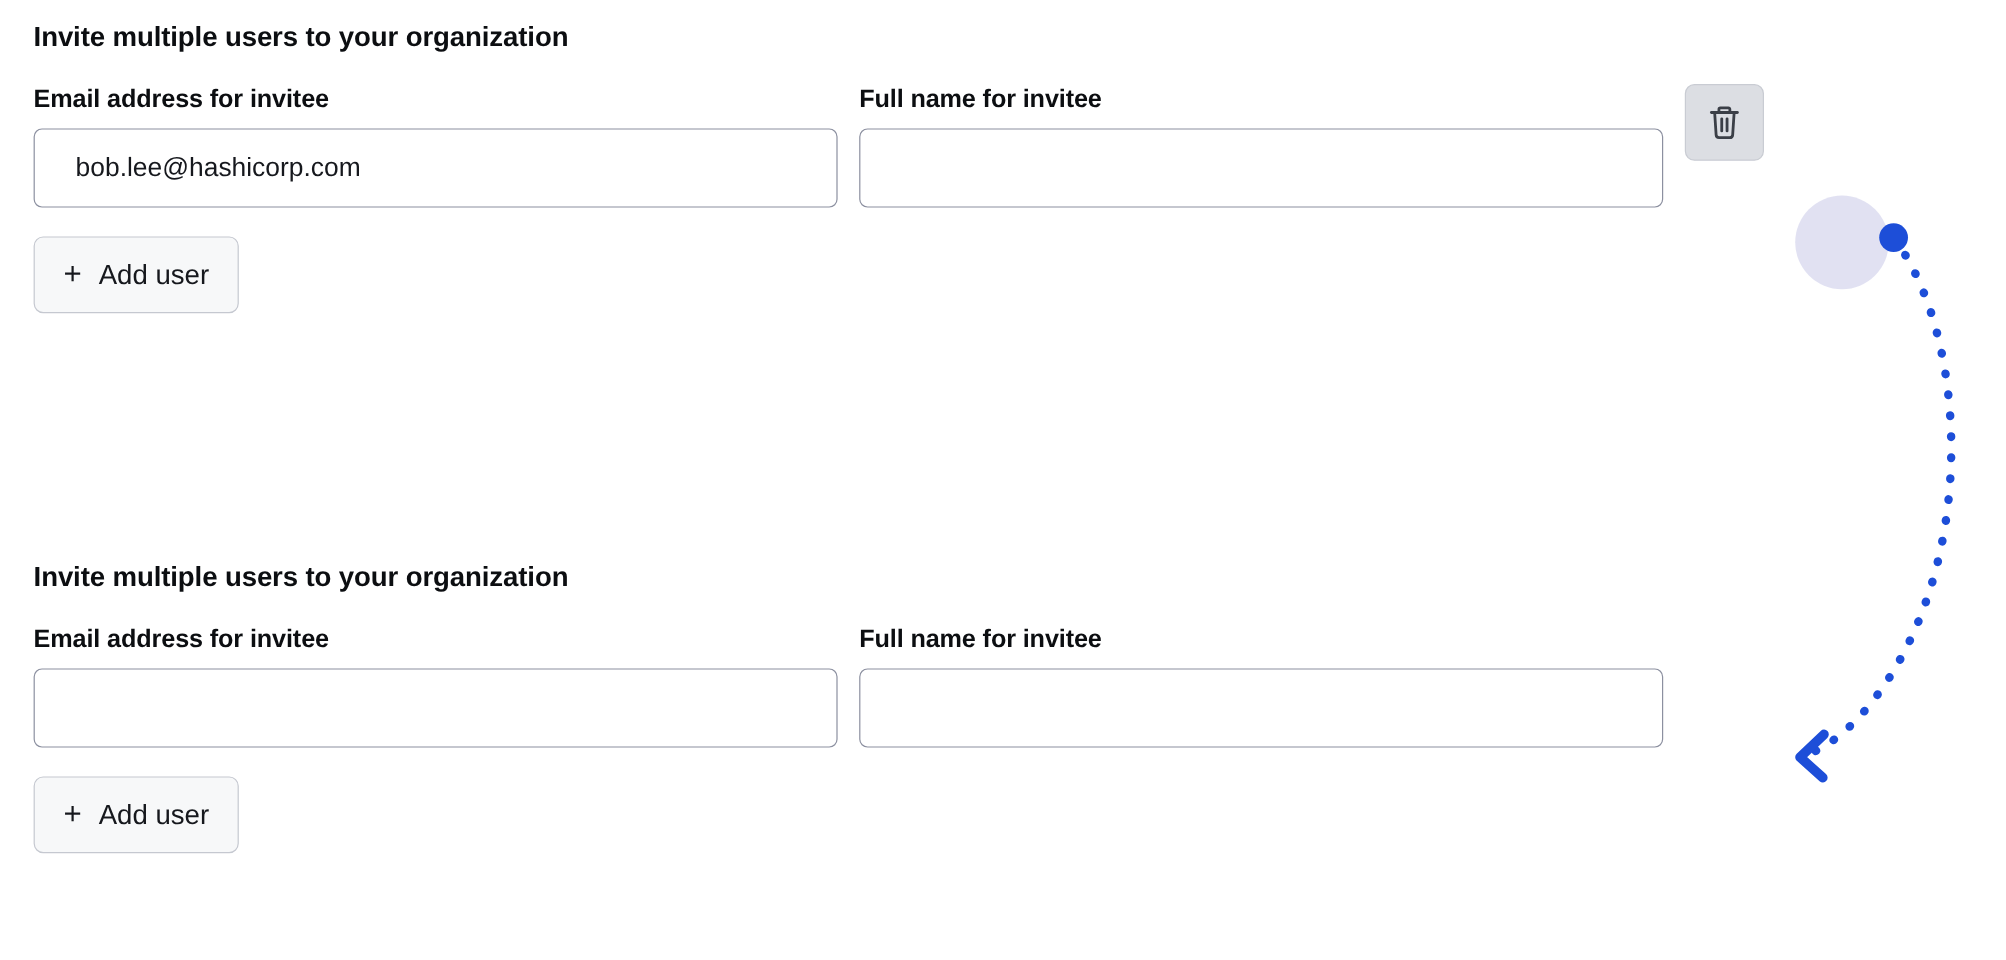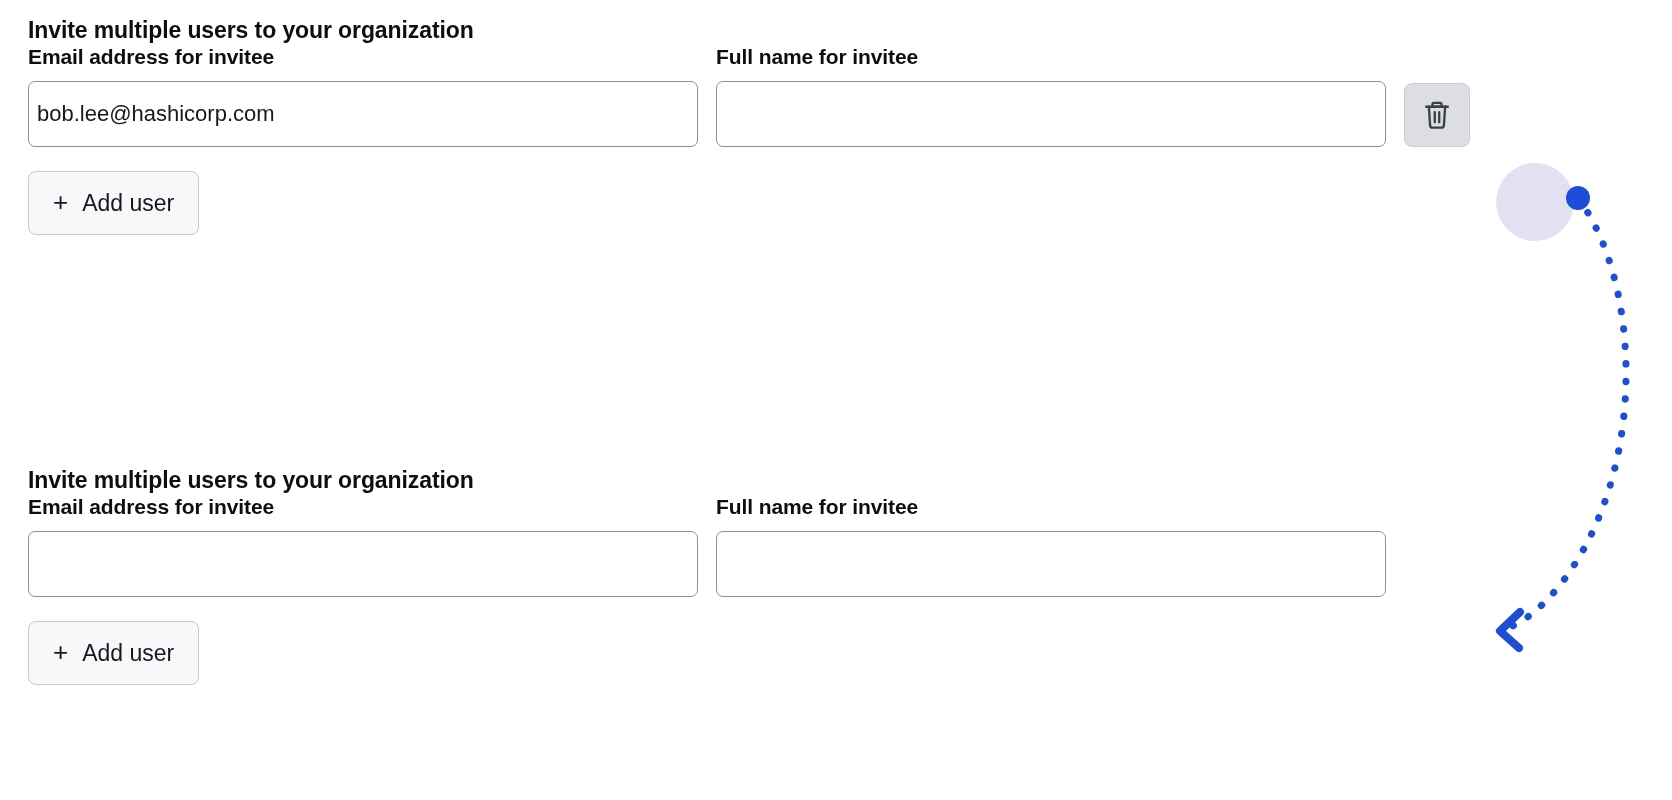--- a/index.html
+++ b/index.html
@@ -35,21 +35,21 @@
     font-weight: 700;
     letter-spacing: -0.1px;
     color: #0c0e11;
     margin: 0;
     line-height: 28px;
     white-space: nowrap;
   }
 
   .fields-row {
     display: flex;
-    align-items: flex-end;
+    margin-top: 26px;
   }
 
   .field {
     display: flex;
     flex-direction: column;
   }
   .field-email { width: 670px; }
   .field-name  { width: 670px; margin-left: 18px; }
 
   .field-label {
@@ -65,21 +65,21 @@
   .text-input {
     box-sizing: border-box;
     width: 100%;
     height: 66px;
     border: 1.6px solid #8c90a0;
     border-radius: 7px;
     background: #ffffff;
     font-family: "Liberation Sans", sans-serif;
     font-size: 22px;
     color: #16181d;
-    padding: 0 8px;
+    padding: 0 34px;
     outline: none;
   }
   .text-input::placeholder { color: #9aa0ad; }
 
   
   .delete-btn {
     box-sizing: border-box;
     width: 66px;
     height: 64px;
     margin-left: 18px;

